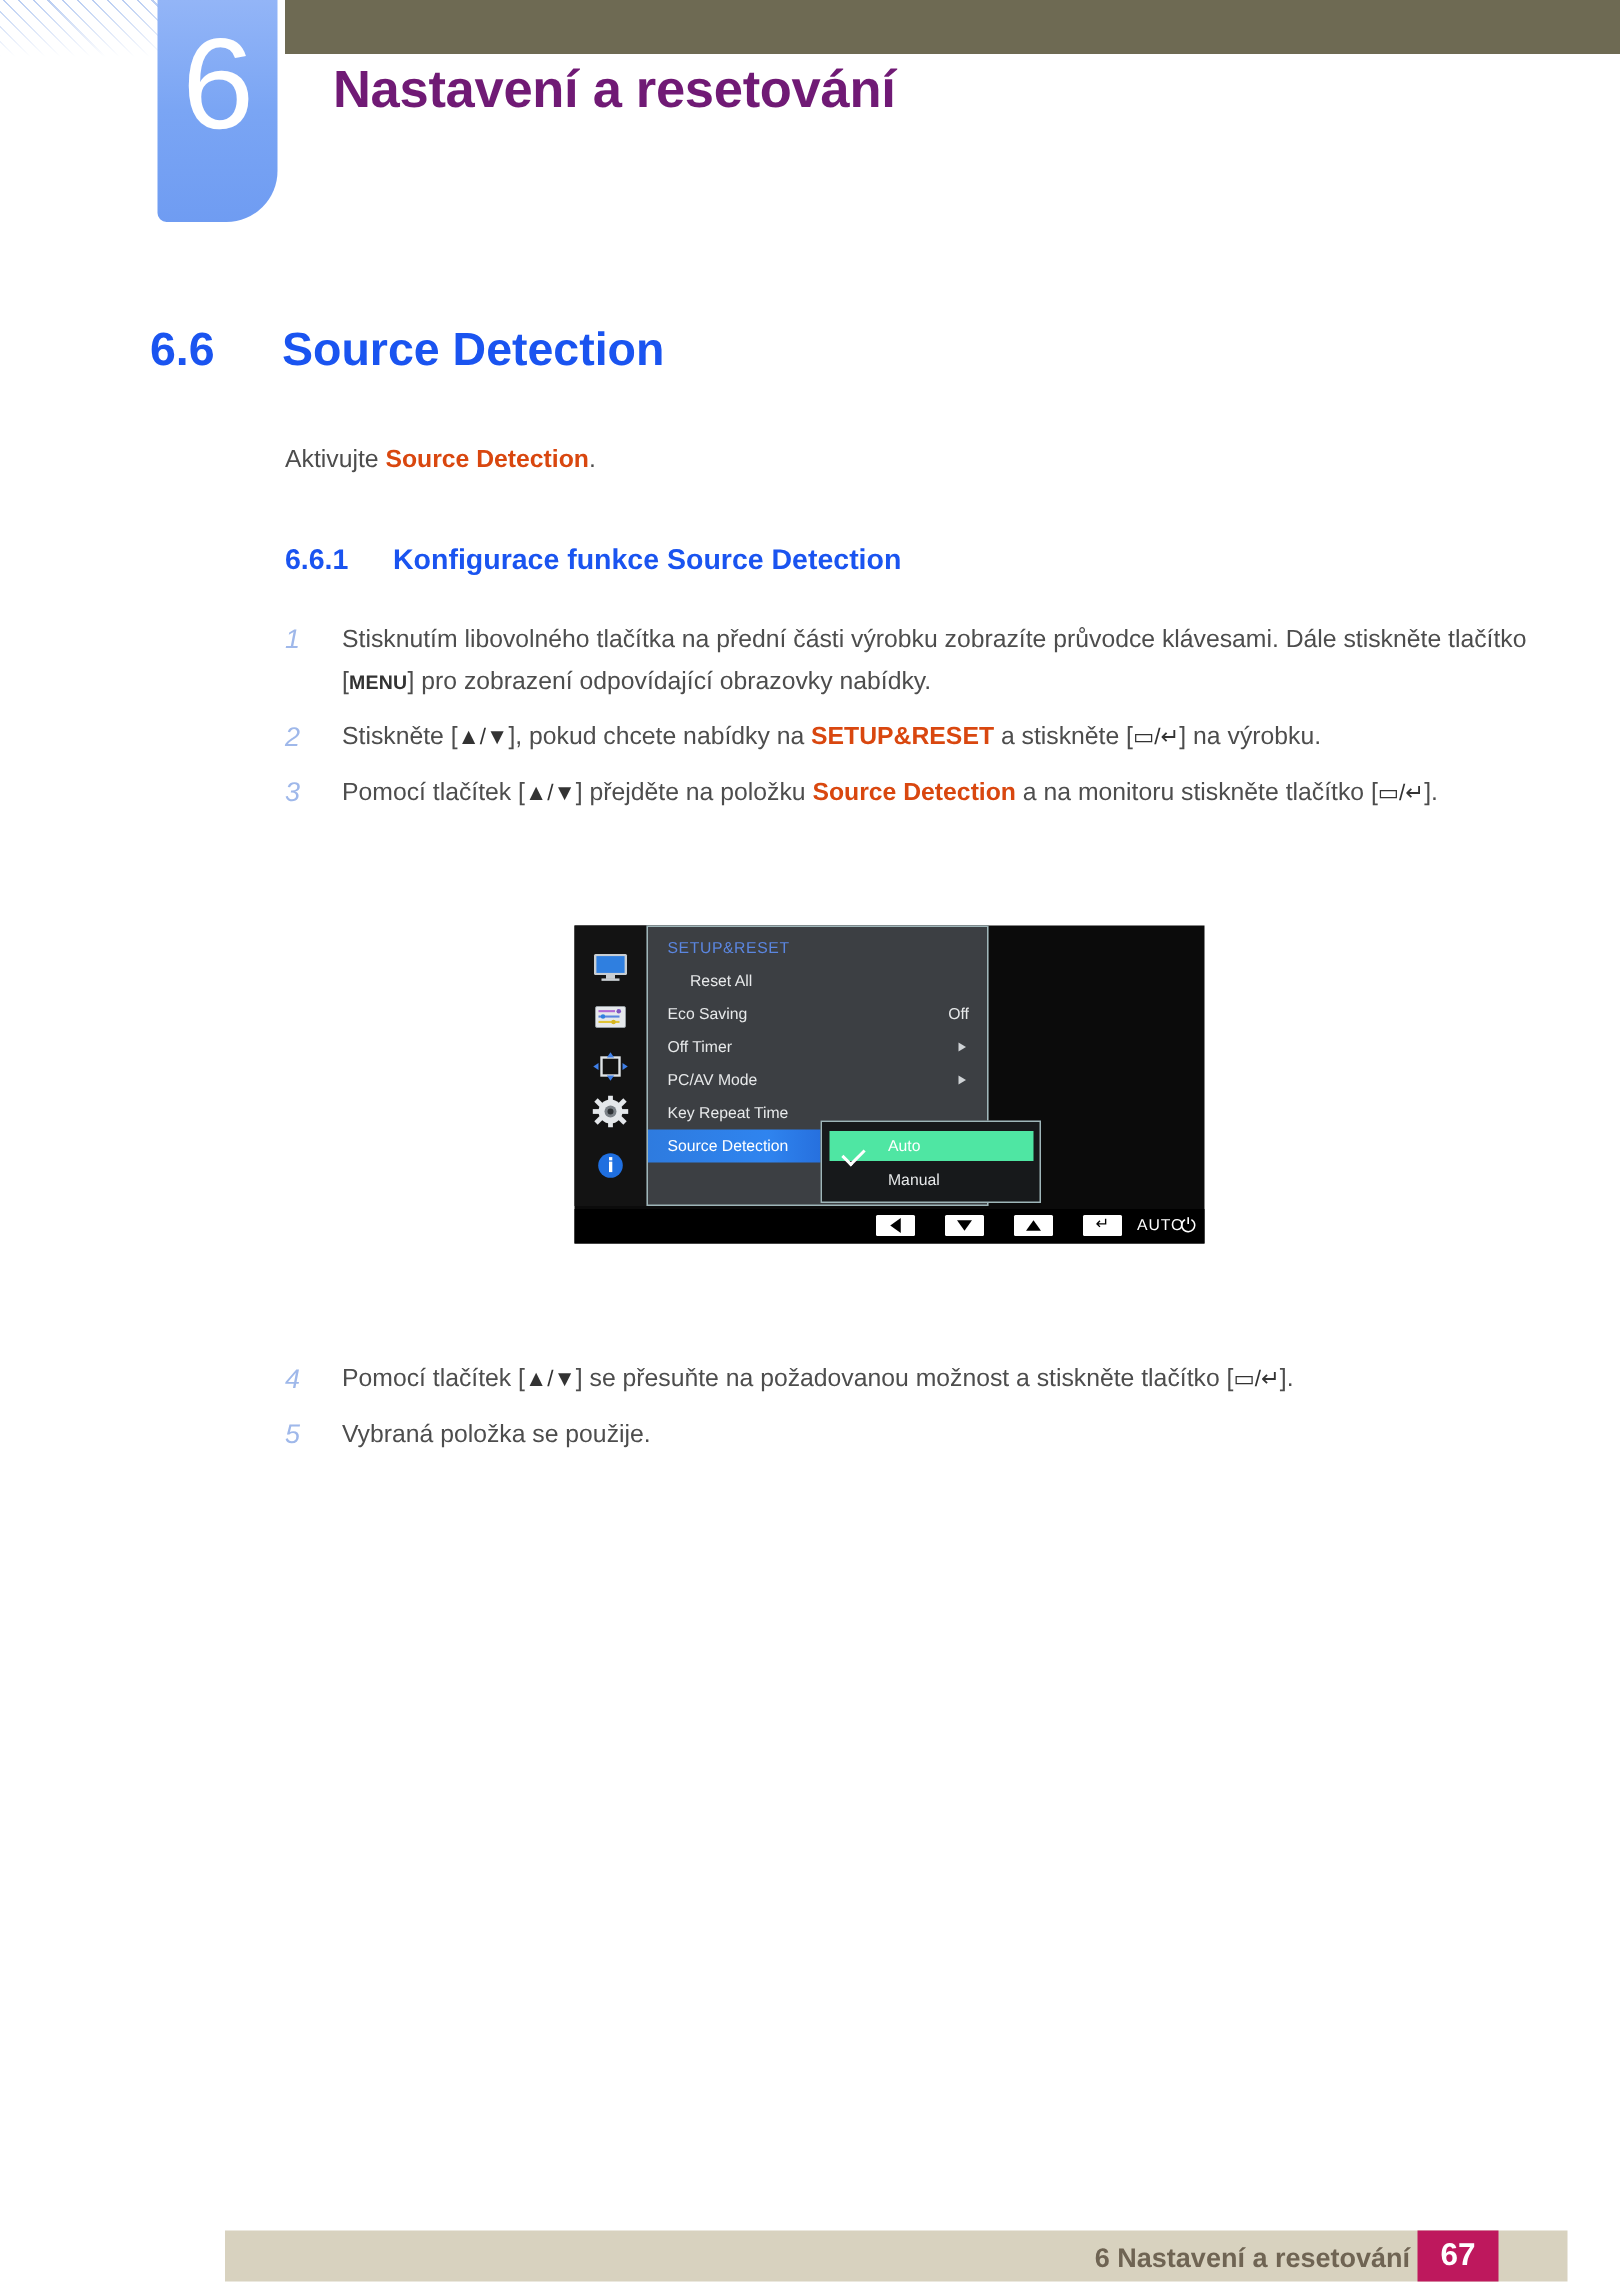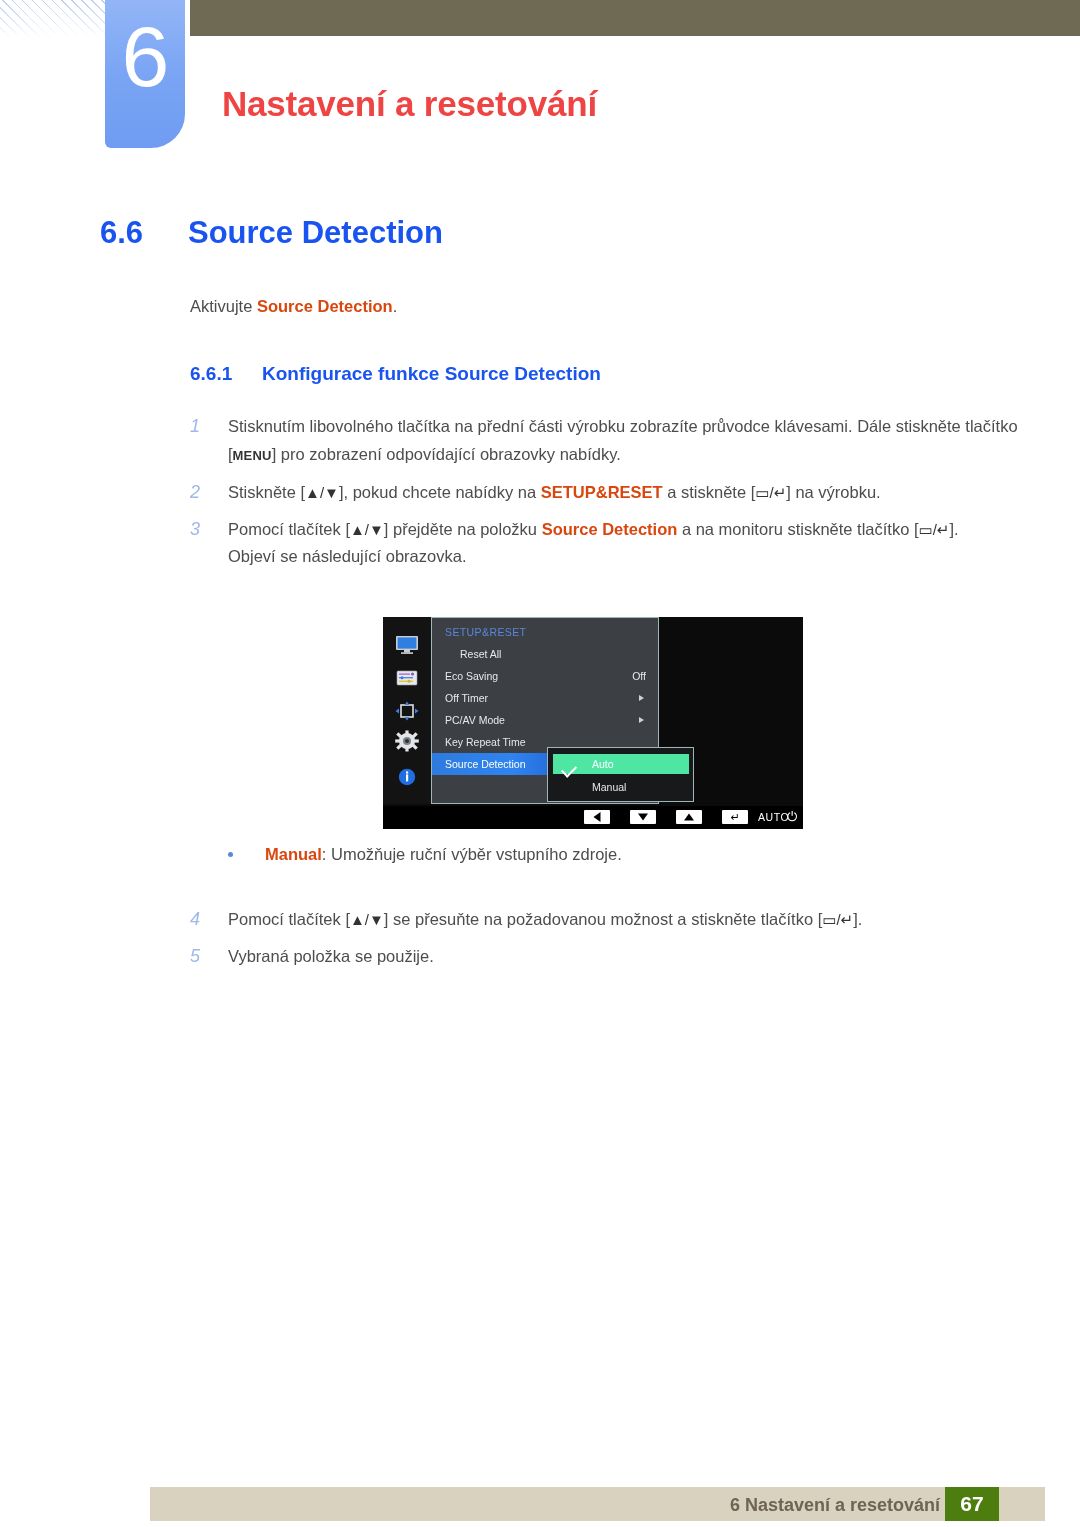--- a/index.html
+++ b/index.html
@@ -54,23 +54,22 @@
     line-height: 112px;
     text-align: center;
     font-weight: 400;
     letter-spacing: -1px;
   }
   .chapter-title {
     position: absolute;
     left: 222px; top: 40px;
     font-size: 35px;
     font-weight: bold;
-    color: #ef4444;
+    color: #701a75;
     letter-spacing: -0.2px;
-    margin-top: 44px;
   }
 
   
   .sec-title {
     position: absolute;
     left: 100px; top: 215px;
     font-size: 31px;
     font-weight: bold;
     color: #1a54f0;
     white-space: nowrap;
@@ -334,21 +333,21 @@
     position: absolute;
     right: 105px; top: 8px;
     font-size: 18px;
     color: #6f6453;
     font-weight: bold;
   }
   .footer-page {
     position: absolute;
     right: 46px; top: 0;
     width: 54px; height: 34px;
-    background: #4d7c0f;
+    background: #be185d;
     color: #ffffff;
     font-size: 21px;
     font-weight: bold;
     line-height: 34px;
     text-align: center;
   }
 </style>
 </head>
 <body>
 
@@ -367,21 +366,21 @@
   <span>Aktivujte </span><span class="kw">Source Detection</span><span>.</span>
 </div>
 
 <div class="sub-title">
   <span class="num">6.6.1</span><span>Konfigurace funkce Source Detection</span>
 </div>
 
 <div class="steps" id="steps-top">
     <div class="step"><span class="n">1</span><span>Stisknutím libovolného tlačítka na přední části výrobku zobrazíte průvodce klávesami. Dále stiskněte tlačítko [</span><span class="keycap">MENU</span><span>] pro zobrazení odpovídající obrazovky nabídky.</span></div>
     <div class="step"><span class="n">2</span><span>Stiskněte [</span><span class="gl">▲/▼</span><span>], pokud chcete nabídky na </span><span class="kw">SETUP&amp;RESET</span><span> a stiskněte [</span><span class="gl">▭/↵</span><span>] na výrobku.</span></div>
-    <div class="step"><span class="n">3</span><span>Pomocí tlačítek [</span><span class="gl">▲/▼</span><span>] přejděte na položku </span><span class="kw">Source Detection</span><span> a na monitoru stiskněte tlačítko [</span><span class="gl">▭/↵</span><span>].</span><div class="sub-note">Objeví se následující obrazovka.</div></div>
+    <div class="step"><span class="n">3</span><span>Pomocí tlačítek [</span><span class="gl">▲/▼</span><span>] přejděte na položku </span><span class="kw">Source Detection</span><span> a na monitoru stiskněte tlačítko [</span><span class="gl">▭/↵</span><span>].</span></div>
   </div>
 
 <div id="osd">
 
   <div class="osd-icons">
     <div class="osd-ico i1">
       <svg viewBox="0 0 26 22" width="26" height="22">
         <rect x="2" y="2" width="22" height="14" rx="1" fill="#c9ced2"></rect>
         <rect x="3.6" y="3.4" width="18.8" height="11.2" fill="#2f7fe0"></rect>
         <rect x="10" y="16" width="6" height="2.6" fill="#c9ced2"></rect>
@@ -485,21 +484,20 @@
       </div>
     <div class="osd-btn osd-b4">
         <span class="ent">↵</span>
       </div>
     <div class="osd-auto">AUTO</div>
     <div class="osd-pwr" style="left:404px">⏻</div>
   </div>
 </div>
 
 <div class="bullets" id="bullets">
-    <div class="bullet"><span class="kw">Manual</span><span>: Umožňuje ruční výběr vstupního zdroje.</span></div>
   </div>
 
 <div class="steps steps2" id="steps-bottom">
     <div class="step"><span class="n">4</span><span>Pomocí tlačítek [</span><span class="gl">▲/▼</span><span>] se přesuňte na požadovanou možnost a stiskněte tlačítko [</span><span class="gl">▭/↵</span><span>].</span></div>
     <div class="step"><span class="n">5</span><span>Vybraná položka se použije.</span></div>
   </div>
 
 <div id="footer">
   <div class="footer-text">6 Nastavení a resetování</div>
   <div class="footer-page">67</div>

